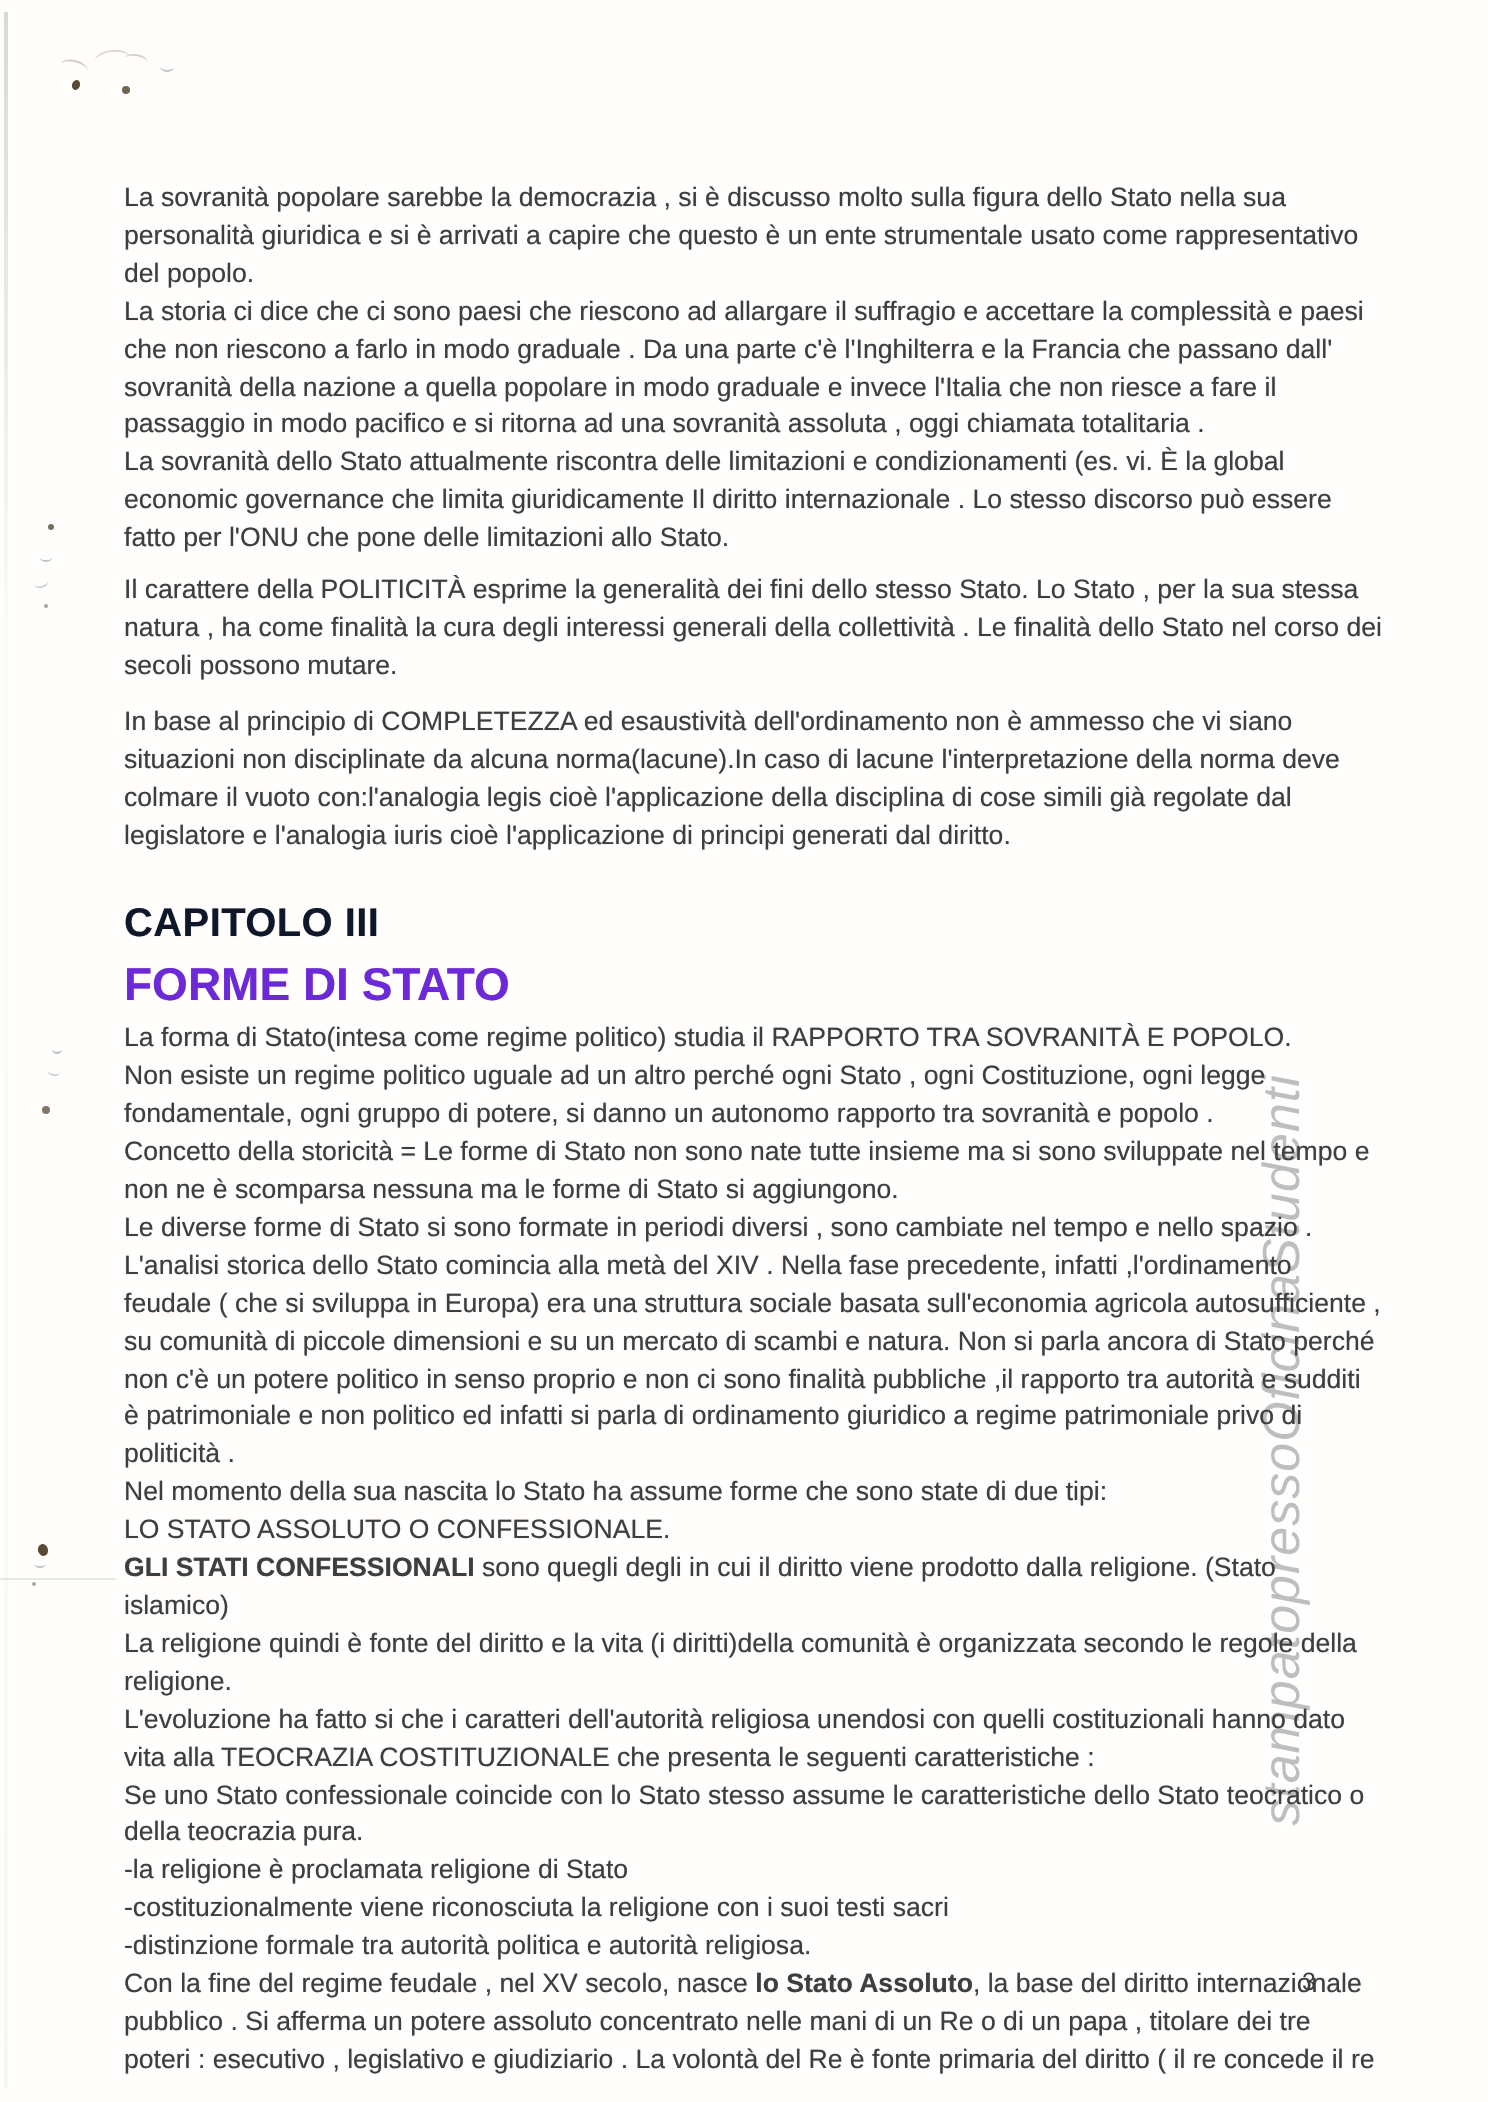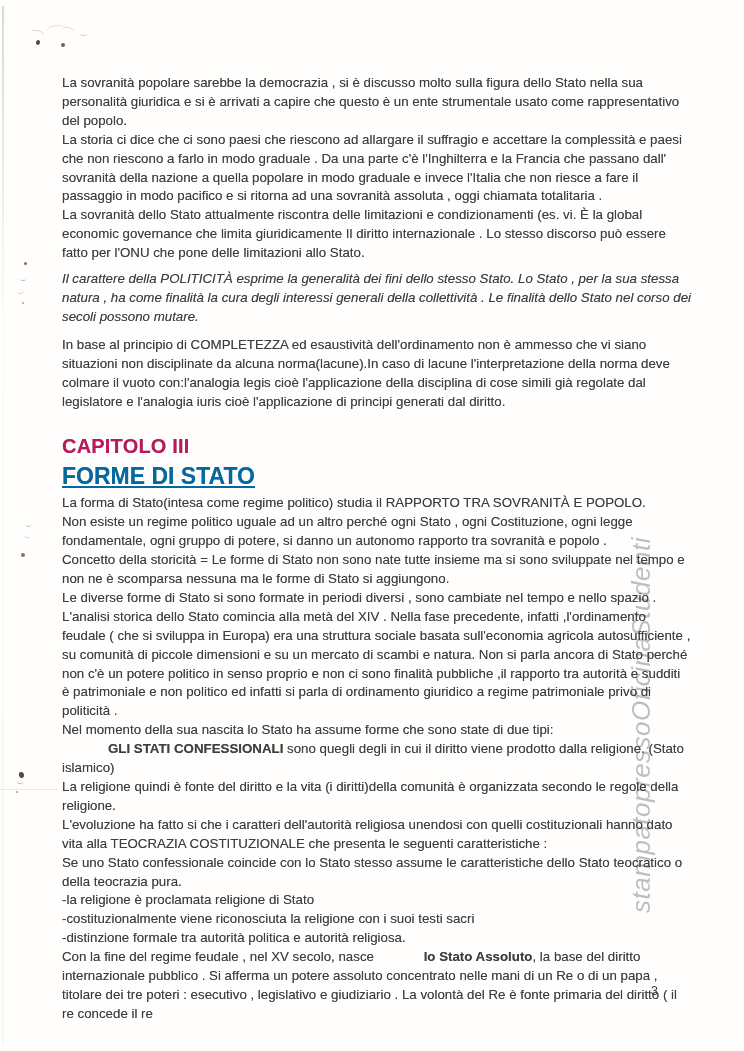--- a/index.html
+++ b/index.html
@@ -8,45 +8,45 @@
     width: 744px;
     height: 1051px;
     background: #fffefd;
     overflow: hidden;
     font-family: "Liberation Sans", sans-serif;
   }
   
   .content {
     position: absolute;
     left: 62px;
-    top: 74px;
+    top: 90px;
     width: 629px;
     font-size: 13.3px;
     line-height: 18.9px;
     color: #3e3e3e;
     text-shadow: 0 0 0.4px rgba(62,62,62,0.55);
   }
   .content p { margin: 0; }
-  .p-politicita { margin-top: 7px !important; font-style: italic; }
+  .p-politicita { margin-top: 7px !important; }
   .p-completezza { margin-top: 9px !important; }
   h1.capitolo {
     margin: 22px 0 0 0;
     font-size: 20px;
     line-height: 26px;
     font-weight: bold;
-    color: #be185d;
+    color: #0f172a;
     letter-spacing: 0.2px;
   }
   h2.forme-heading {
     margin: 3px 0 4px 0;
     font-size: 23px;
     line-height: 28px;
     font-weight: bold;
   }
-  .bold-run { font-weight: bold; margin-left: 46px; }
+  .bold-run { font-weight: bold; }
   .page-number {
     position: absolute;
     left: 651px;
     top: 984px;
     font-size: 12.5px;
     color: #3e3e3e;
   }
   .watermark {
     position: absolute;
     left: 641px;
@@ -117,28 +117,29 @@
 
     <p>La sovranità popolare sarebbe la democrazia , si è discusso molto sulla figura dello Stato  nella sua personalità giuridica e si è arrivati a capire che questo è un ente strumentale usato come rappresentativo del popolo.</p>
     <p>La storia ci dice che ci sono paesi che riescono ad allargare il suffragio e accettare la complessità e paesi che non riescono a farlo in modo graduale . Da una parte c'è l'Inghilterra e la Francia che passano dall' sovranità della nazione a quella popolare in modo graduale  e invece l'Italia che non riesce a fare il passaggio in modo pacifico e si ritorna ad una sovranità assoluta , oggi chiamata totalitaria .</p>
     <p>La sovranità dello Stato attualmente riscontra delle limitazioni e condizionamenti (es. vi. È la global economic governance che limita giuridicamente  Il diritto internazionale . Lo stesso discorso può essere fatto per l'ONU che pone delle limitazioni allo Stato.</p>
 
     <p class="p-politicita">Il carattere della POLITICITÀ esprime la generalità dei fini dello stesso Stato. Lo Stato , per la sua stessa natura , ha come finalità la cura degli interessi generali della collettività . Le finalità dello Stato nel corso dei secoli possono mutare.</p>
 
     <p class="p-completezza">In base al principio di COMPLETEZZA ed esaustività dell'ordinamento non è ammesso che vi siano situazioni non disciplinate da alcuna norma(lacune).In caso di lacune l'interpretazione della norma deve colmare il vuoto con:l'analogia legis cioè l'applicazione della disciplina di cose simili già regolate dal legislatore e l'analogia iuris cioè l'applicazione di principi generati dal diritto.</p>
 
     <h1 class="capitolo">CAPITOLO III</h1>
-    <h2 class="forme-heading" style="color:#0369a1;text-decoration:underline;">FORME DI STATO</h2>
+    <h2 class="forme-heading" style="color:#6d28d9;">FORME DI STATO</h2>
 
     <p>La forma di Stato(intesa come regime politico) studia il RAPPORTO TRA SOVRANITÀ E POPOLO.</p>
     <p>Non esiste un regime politico uguale ad un altro perché ogni Stato , ogni Costituzione, ogni legge fondamentale, ogni gruppo di potere, si danno un autonomo rapporto tra sovranità e popolo .</p>
     <p>Concetto della storicità = Le forme di Stato non sono nate tutte insieme ma si sono sviluppate nel tempo e non ne è scomparsa nessuna ma le forme di Stato si aggiungono.</p>
     <p>Le diverse forme di Stato si sono formate in periodi diversi , sono cambiate nel tempo e nello spazio .</p>
     <p>L'analisi storica dello Stato comincia alla metà del XIV . Nella fase precedente, infatti ,l'ordinamento feudale ( che si sviluppa in Europa) era una struttura sociale basata sull'economia  agricola autosufficiente , su comunità di piccole dimensioni e su un mercato di scambi  e natura. Non si parla ancora di Stato perché non c'è un potere politico in senso proprio e non ci sono finalità pubbliche ,il  rapporto tra autorità e sudditi è patrimoniale e non politico  ed infatti si parla di ordinamento giuridico a regime patrimoniale privo di politicità  .</p>
     <p>Nel momento della sua nascita lo Stato ha assume forme che sono state di due tipi:</p>
+    <p>LO STATO ASSOLUTO O CONFESSIONALE.</p>
     <p><span class="bold-run">GLI STATI CONFESSIONALI</span><span> sono quegli degli in cui il diritto viene prodotto dalla religione.  (Stato islamico)</span></p>
     <p>La religione quindi è fonte del diritto e la vita (i diritti)della comunità è organizzata secondo le regole della religione.</p>
     <p>L'evoluzione ha fatto si che i caratteri dell'autorità religiosa unendosi con quelli costituzionali hanno dato vita alla TEOCRAZIA COSTITUZIONALE che presenta le seguenti caratteristiche :</p>
     <p>Se uno Stato confessionale coincide con lo Stato stesso assume le caratteristiche dello Stato teocratico o della teocrazia pura.</p>
     <p>-la religione è proclamata religione di Stato</p>
     <p>-costituzionalmente viene riconosciuta la religione con i suoi testi sacri</p>
     <p>-distinzione formale tra autorità politica e autorità religiosa.</p>
     <p><span>Con la fine del regime feudale , nel XV secolo, nasce </span><span class="bold-run">lo Stato Assoluto</span><span>, la base del diritto internazionale pubblico . Si afferma un potere assoluto concentrato nelle mani di un Re o di un papa , titolare dei tre poteri : esecutivo , legislativo e giudiziario . La volontà del Re è fonte primaria del diritto ( il re concede il re</span></p>
 
   </div>

